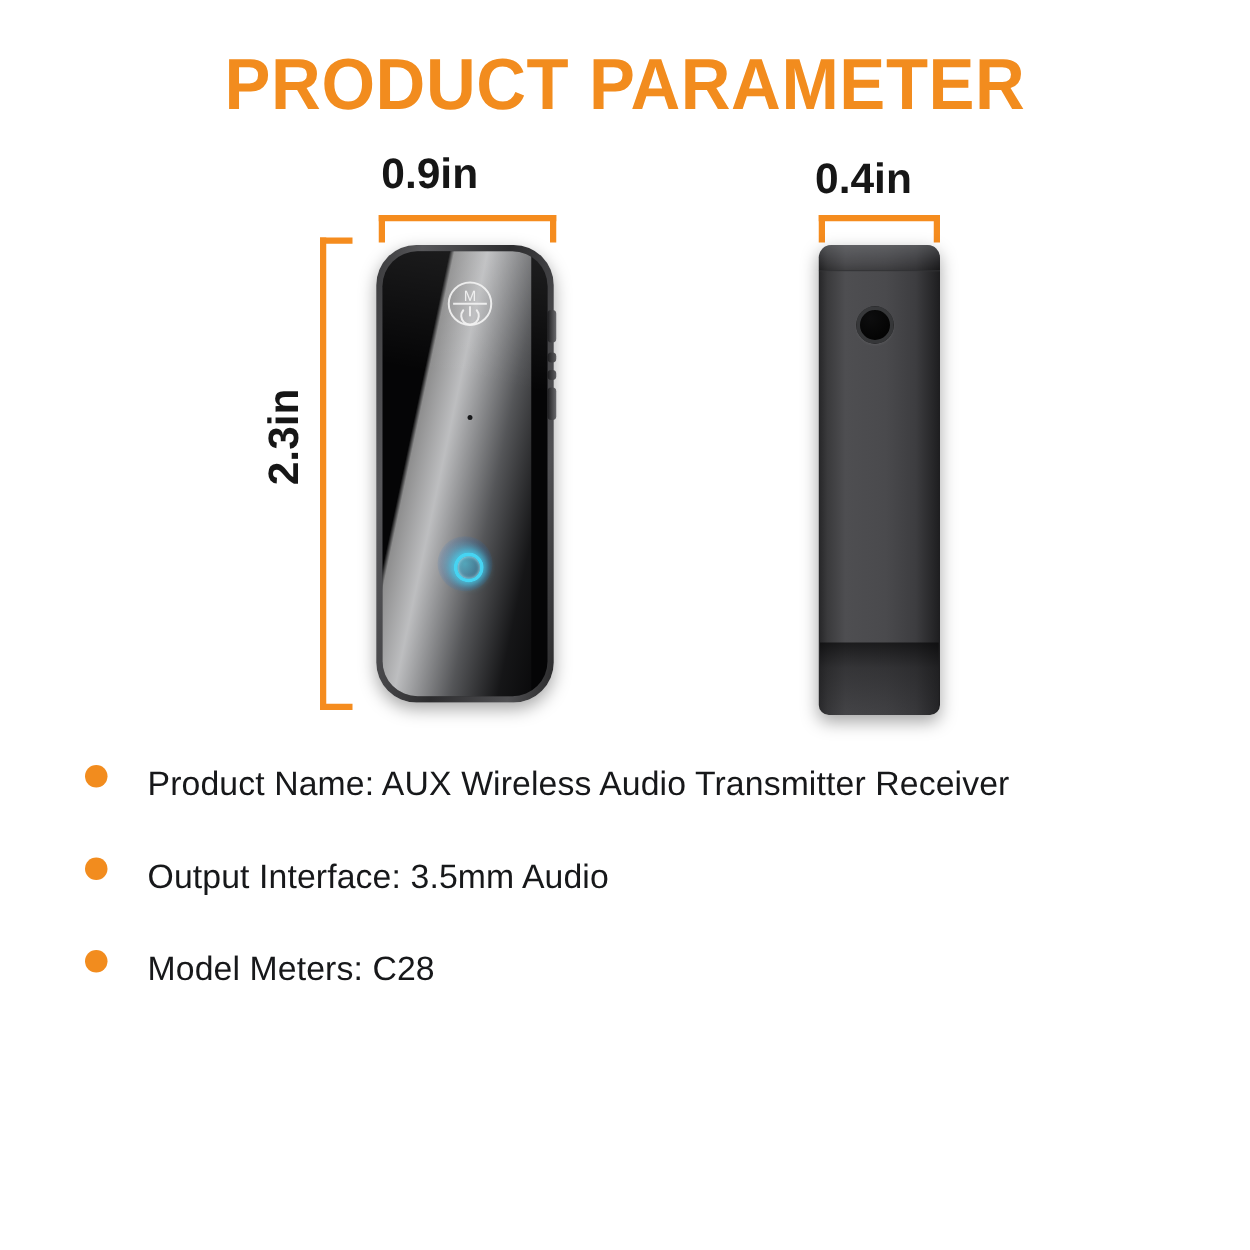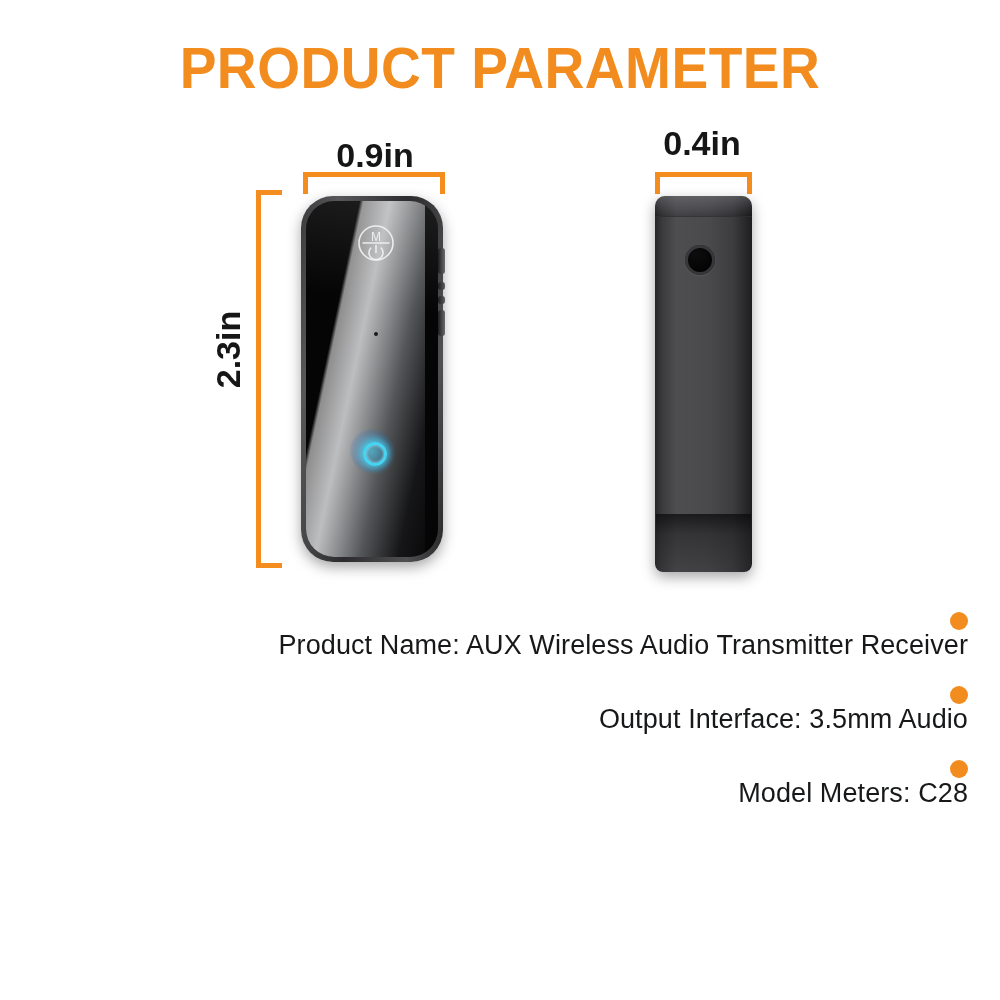--- a/index.html
+++ b/index.html
@@ -34,22 +34,22 @@
 
   
   .dim-label {
     position: absolute;
     font-family: "Liberation Sans", sans-serif;
     font-weight: bold;
     font-size: 34px;
     color: #161616;
     white-space: nowrap;
   }
-  #label-width-front { top: 136px; left: 305px; width: 140px; text-align: center; }
-  #label-width-side  { top: 124px; left: 652px; width: 100px; text-align: center; }
+  #label-width-front { top: 120px; left: 305px; width: 140px; }
+  #label-width-side  { top: 124px; left: 652px; width: 100px; text-align: left; }
   #label-height-front {
     top: 330px;
     left: 178px;
     width: 100px;
     text-align: center;
     transform: rotate(-90deg);
     transform-origin: center center;
   }
 
   
@@ -242,23 +242,22 @@
 
   
   #spec-list {
     position: absolute;
     left: 68px;
     top: 612px;
     width: 900px;
   }
   .spec-row {
     display: flex;
-    align-items: flex-end;
+    align-items: flex-start;
     height: 74px;
-    flex-direction: column;
   }
   .spec-bullet {
     width: 18px;
     height: 18px;
     border-radius: 50%;
     background: #F28C1E;
     flex: 0 0 auto;
   }
   .spec-text {
     margin-left: 32px;

